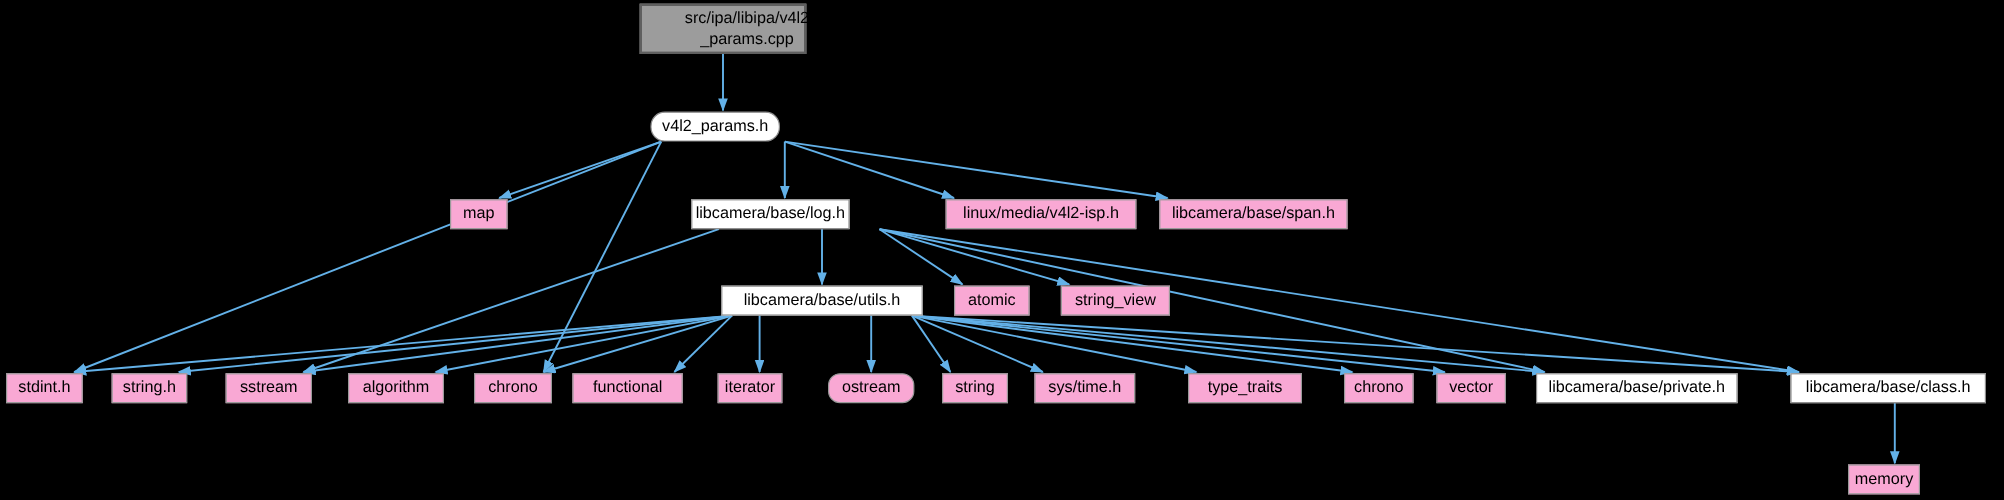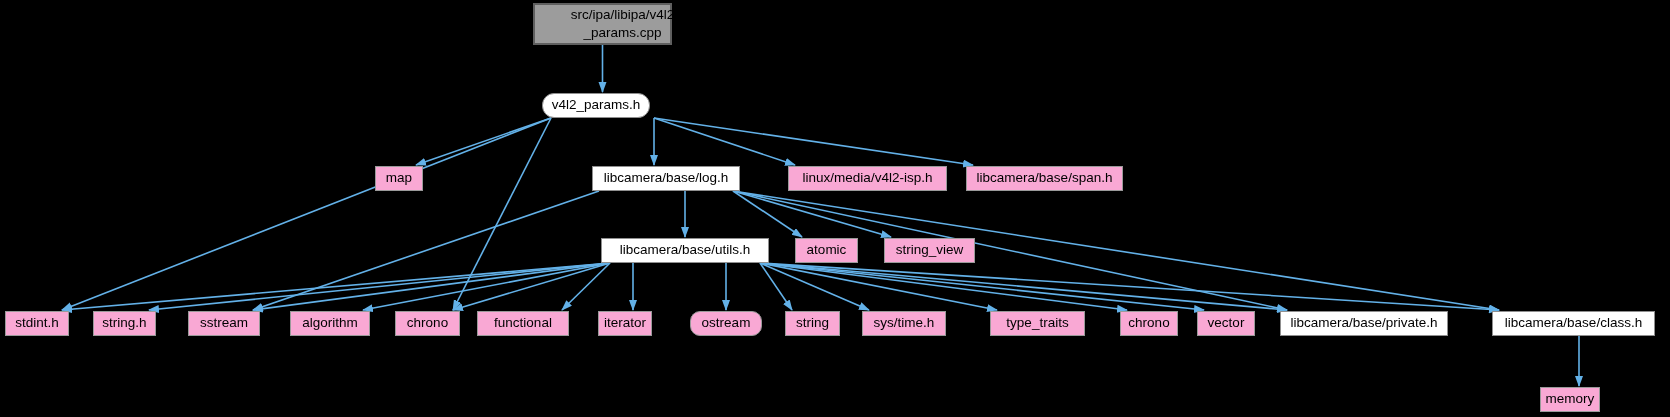--- a/index.html
+++ b/index.html
@@ -87,21 +87,21 @@
         <line x1="760" y1="263" x2="1287" y2="310" stroke="#63b1e8" stroke-width="1.6" marker-end="url(#arrowhead)"></line>
         <line x1="760" y1="263" x2="1499" y2="310" stroke="#63b1e8" stroke-width="1.6" marker-end="url(#arrowhead)"></line>
         <line x1="1579" y1="336" x2="1579" y2="386" stroke="#63b1e8" stroke-width="1.6" marker-end="url(#arrowhead)"></line>
       </g>
   </svg>
   <div id="node-layer">
       <div class="node focus" style="left: 533px; top: 3px; width: 139px; height: 42px; padding-left: 40px;">src/ipa/libipa/v4l2
 _params.cpp</div>
       <div class="node linked" style="left: 542px; top: 93px; width: 108px; height: 25px; border-radius: 12px;">v4l2_params.h</div>
       <div class="node plain" style="left: 375px; top: 166px; width: 48px; height: 25px;">map</div>
-      <div class="node linked" style="left: 592px; top: 166px; width: 148px; height: 25px;">libcamera/base/log.h</div>
+      <div class="node linked" style="left: 576px; top: 166px; width: 132px; height: 25px;">libcamera/base/log.h</div>
       <div class="node plain" style="left: 788px; top: 166px; width: 159px; height: 25px;">linux/media/v4l2-isp.h</div>
       <div class="node plain" style="left: 966px; top: 166px; width: 157px; height: 25px;">libcamera/base/span.h</div>
       <div class="node linked" style="left: 601px; top: 238px; width: 168px; height: 25px;">libcamera/base/utils.h</div>
       <div class="node plain" style="left: 795px; top: 238px; width: 63px; height: 25px;">atomic</div>
       <div class="node plain" style="left: 884px; top: 238px; width: 91px; height: 25px;">string_view</div>
       <div class="node plain" style="left: 5px; top: 311px; width: 64px; height: 25px;">stdint.h</div>
       <div class="node plain" style="left: 93px; top: 311px; width: 63px; height: 25px;">string.h</div>
       <div class="node plain" style="left: 188px; top: 311px; width: 72px; height: 25px;">sstream</div>
       <div class="node plain" style="left: 290px; top: 311px; width: 80px; height: 25px;">algorithm</div>
       <div class="node plain" style="left: 395px; top: 311px; width: 65px; height: 25px;">chrono</div>

